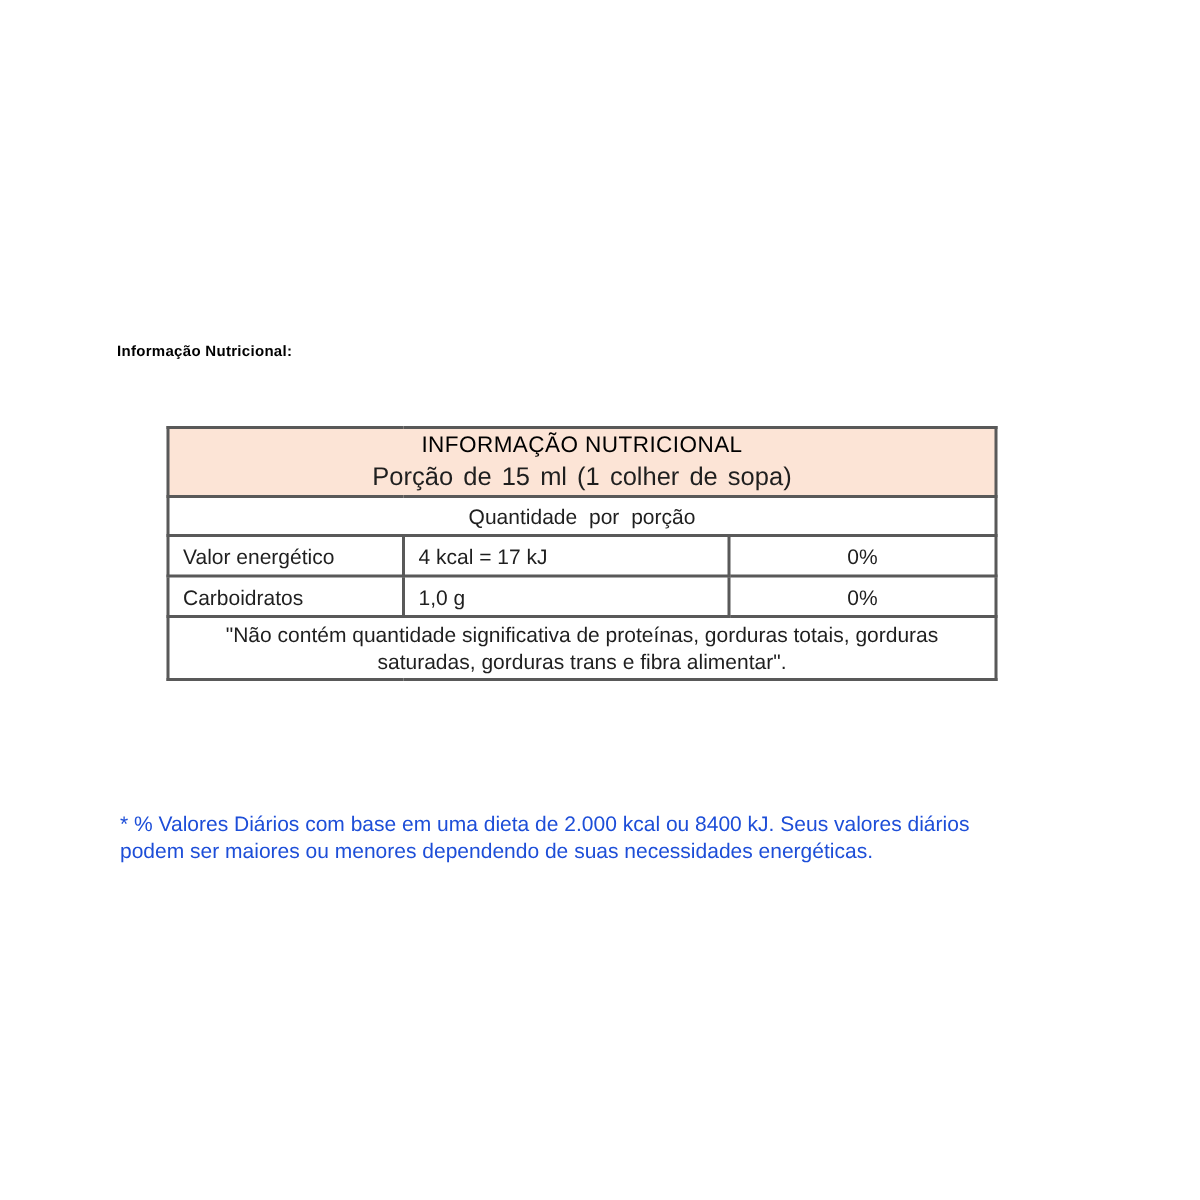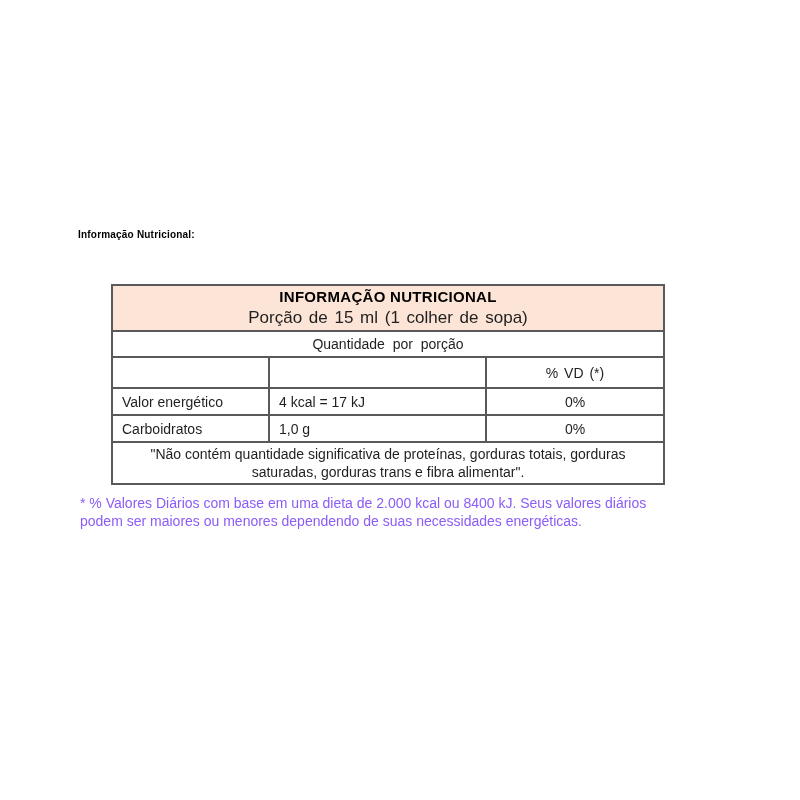--- a/index.html
+++ b/index.html
@@ -38,21 +38,21 @@
     padding: 2px 9px;
     vertical-align: middle;
     color: #1f1f1f;
   }
   td.peach-header {
     background: #FCE4D6;
     text-align: center;
     padding: 6px 4px 7px 4px;
   }
   .table-title {
-    font-weight: bold;
+    font-weight: normal;
     font-size: 15px;
     letter-spacing: 0.3px;
     color: #000000;
   }
   .serving-line {
     font-size: 17px;
     margin-top: 3px;
     word-spacing: 2px;
   }
   tr.qty-row td {
@@ -76,25 +76,25 @@
   td.cell-vd { text-align: center; }
   td.note-cell {
     text-align: center;
     font-size: 13.5px;
     line-height: 18px;
     padding: 5px 12px 7px 12px;
   }
   .footnote {
     position: absolute;
     left: 80px;
-    top: 494px;
+    top: 540px;
     width: 612px;
     font-size: 14px;
     line-height: 18px;
-    color: #8b5cf6;
+    color: #1d4ed8;
   }
 </style>
 </head>
 <body>
 
 <div class="page-heading">Informação Nutricional:</div>
 
 <table class="nutri">
   <colgroup>
     <col style="width:157px">
@@ -104,25 +104,20 @@
   <tbody>
     <tr>
       <td colspan="3" class="peach-header">
         <div class="table-title">INFORMAÇÃO NUTRICIONAL</div>
         <div class="serving-line">Porção de 15 ml (1 colher de sopa)</div>
       </td>
     </tr>
     <tr class="qty-row">
       <td colspan="3">Quantidade por porção</td>
     </tr>
-    <tr class="vd-row">
-      <td></td>
-      <td></td>
-      <td class="vd-head">% VD (*)</td>
-    </tr>
     <tr class="data-row">
       <td class="cell-label">Valor energético</td>
       <td class="cell-amount">4 kcal = 17 kJ</td>
       <td class="cell-vd">0%</td>
     </tr>
     <tr class="data-row">
       <td class="cell-label">Carboidratos</td>
       <td class="cell-amount">1,0 g</td>
       <td class="cell-vd">0%</td>
     </tr>

